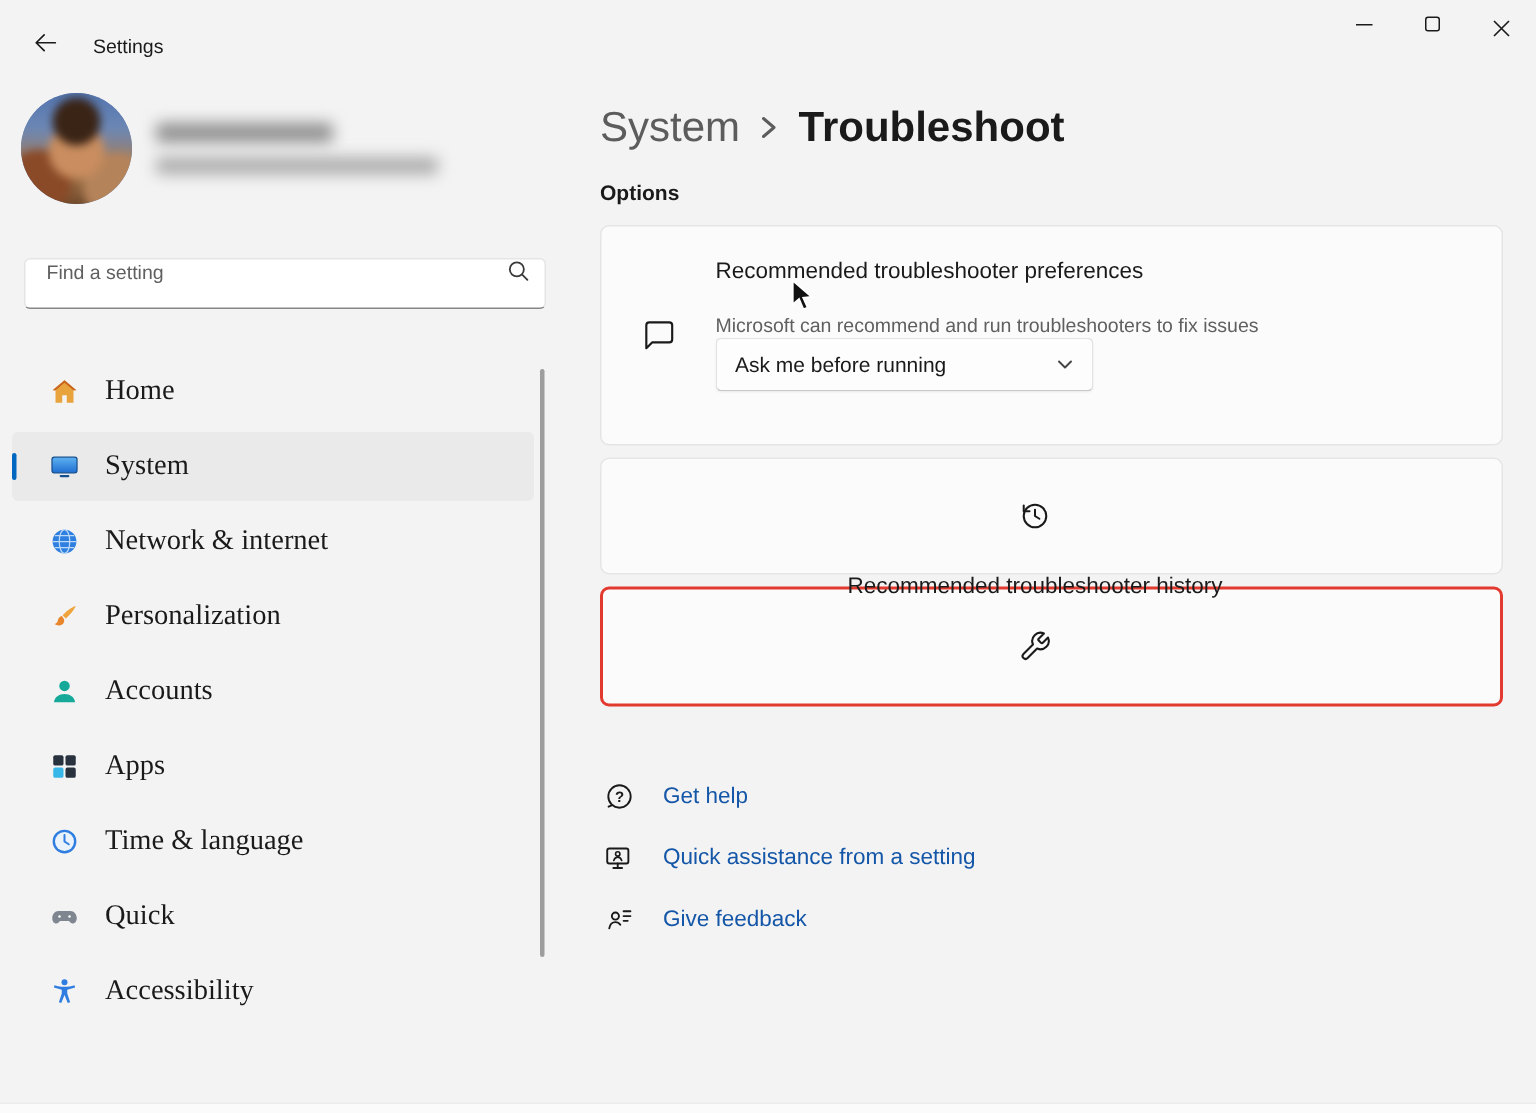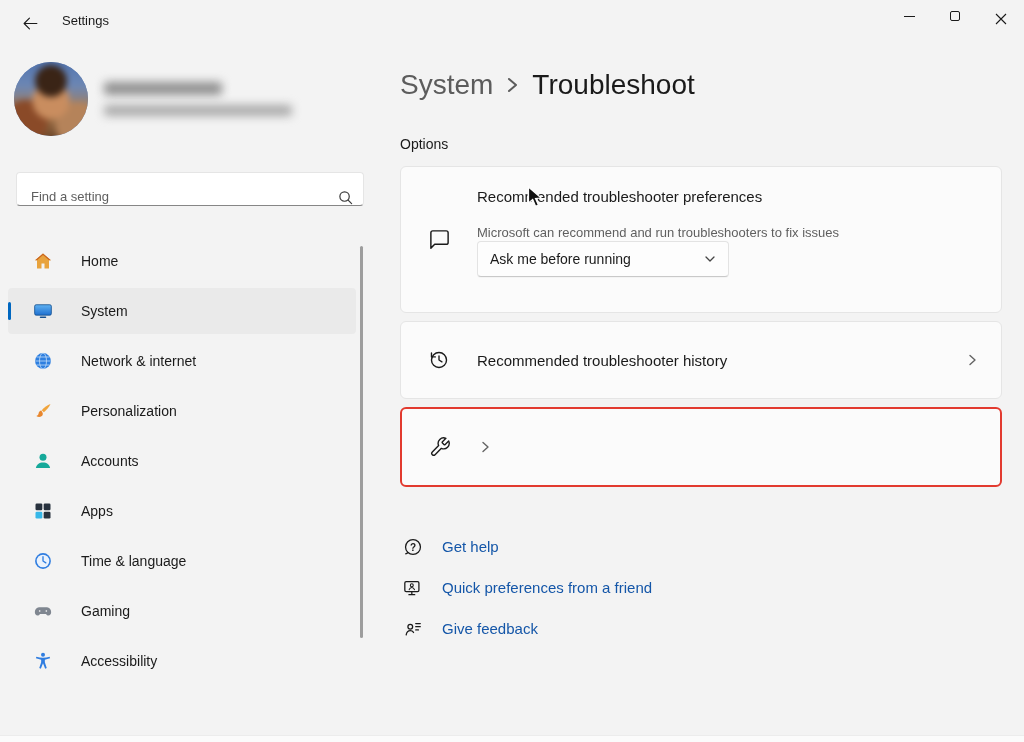--- a/index.html
+++ b/index.html
@@ -11,21 +11,21 @@
   }
   *{box-sizing:border-box;}
   html,body{margin:0;padding:0;}
   body{
     width:1024px;height:742px;position:relative;overflow:hidden;
     background:var(--background);
     font-family:"Liberation Sans", sans-serif;
     color:#1a1a1a;
   }
   
-  .titlebar{position:absolute;top:0;left:0;right:0;height:48px;display:flex;align-items:flex-start;}
+  .titlebar{position:absolute;top:0;left:0;right:0;height:48px;display:flex;align-items:center;}
   .back-btn{width:32px;height:30px;margin:8px 0 0 14px;display:flex;align-items:center;justify-content:center;border-radius:4px;cursor:default;}
   .tb-title{margin:13px 0 0 16px;font-size:13px;}
   .win-controls{position:absolute;top:0;right:0;display:flex;}
   .wc{width:46px;height:38px;display:flex;align-items:flex-start;justify-content:center;padding-top:11px;}
   .wc-min{display:block;width:11px;border-top:1px solid #1a1a1a;margin-top:5px;}
   .wc-max{display:block;width:10px;height:10px;border:1px solid #1a1a1a;border-radius:2px;}
   
   .sidebar{position:absolute;top:48px;left:0;width:380px;bottom:0;}
   .profile{position:absolute;top:14px;left:14px;display:flex;align-items:center;}
   .avatar{width:74px;height:74px;border-radius:50%;overflow:hidden;position:relative;background:#6c87b5;}
@@ -36,48 +36,48 @@
       radial-gradient(circle at 22% 75%, #8a4a28 0 22%, transparent 23%),
       radial-gradient(circle at 80% 78%, #b5835a 0 22%, transparent 23%),
       linear-gradient(180deg,#4a6fae 0%,#6c87b5 35%,#a97c50 65%,#5e3a20 100%);
   }
   .user-lines{margin-left:16px;}
   .blur-bar{filter:blur(5px);border-radius:3px;}
   .name-bar{width:118px;height:13px;background:#8f8f8f;margin-bottom:10px;}
   .email-bar{width:188px;height:11px;background:#a9a9a9;}
   .search-box{position:absolute;top:124px;left:16px;width:348px;height:34px;
     background:#ffffff;border:1px solid #e5e5e5;border-bottom-color:#868686;border-radius:4px;
-    display:flex;align-items:flex-end;padding:0 10px 0 12px;}
+    display:flex;align-items:flex-start;padding:0 10px 0 12px;}
   .search-box input{flex:1;border:none;outline:none;background:transparent;font-size:13px;
     font-family:"Liberation Sans", sans-serif;color:#1a1a1a;}
   .search-box input::placeholder{color:#5f5f5f;}
   .nav{position:absolute;top:190px;left:8px;width:348px;}
   .nav-item{height:46px;margin-bottom:4px;border-radius:4px;display:flex;align-items:center;
-    padding-left:24px;gap:27px;position:relative;font-size:14px;}
+    padding-left:24px;gap:16px;position:relative;font-size:19px;font-family:Liberation Serif, serif;}
   .nav-item.selected{background:#eaeaea;}
   .nav-item.selected::before{content:"";position:absolute;left:0;top:14px;width:3px;height:18px;
     background:var(--accent);border-radius:2px;}
   .nav-icon{width:22px;height:22px;display:flex;align-items:center;justify-content:center;flex:0 0 22px;}
   .sb-scroll{position:absolute;top:198px;left:360px;width:3px;height:392px;background:#9d9d9d;border-radius:2px;}
   
   .main{position:absolute;top:48px;left:400px;width:602px;}
   .breadcrumb{margin-top:16px;height:42px;display:flex;align-items:center;gap:13px;font-size:28px;}
   .bc-parent{color:#5c5c5c;}
-  .bc-current{font-weight:400;}
-  .section-label{margin-top:30px;font-size:14px;font-weight:400;height:18px;}
+  .bc-current{font-weight:700;}
+  .section-label{margin-top:14px;font-size:14px;font-weight:700;height:18px;}
   .card{background:var(--card);border:1px solid #e5e5e5;border-radius:6px;width:100%;display:flex;}
   .card-pref{margin-top:12px;min-height:147px;padding:20px 16px 20px 0;}
   .icon-col{width:76px;flex:0 0 76px;display:flex;align-items:center;justify-content:center;}
   .pref-body{flex:1;}
   .card-title{font-size:15px;line-height:20px;}
   .card-sub{font-size:13px;color:#5f5f5f;margin-top:17px;line-height:17px;}
   .dropdown{width:252px;height:36px;background:#fdfdfd;border:1px solid #e3e3e3;
     border-bottom-color:#c9c9c9;border-radius:4px;display:flex;align-items:center;
     justify-content:space-between;padding:0 12px 0 12px;font-size:14px;box-shadow:0 1px 1px rgba(0,0,0,.03);}
-  .card-row{margin-top:8px;height:78px;align-items:center;padding-right:22px;}
+  .card-row{margin-top:8px;height:78px;align-items:center;padding-right:22px;flex-direction:column;}
   .card-row .row-title{flex:1;font-size:15px;}
   .card-row.highlighted{border:2px solid var(--highlight-border);height:80px;}
   .links{margin-top:46px;padding-left:2px;}
   .link-row{display:flex;align-items:center;gap:18px;height:27px;margin-bottom:14px;}
   .link-icon{width:22px;height:22px;flex:0 0 22px;display:flex;align-items:center;justify-content:center;}
   .link-label{color:var(--link);font-size:15px;}
   
   .bottom-strip{position:absolute;left:0;right:0;bottom:0;height:7px;background:#fbfbfb;border-top:1px solid #ececec;}
   .cursor{position:absolute;left:527px;top:186px;pointer-events:none;}
 </style>
@@ -200,21 +200,21 @@
       <span class="nav-label">Time &amp; language</span>
     </div>
     <div class="nav-item">
       <span class="nav-icon">
           <svg width="20" height="20" viewBox="0 0 24 24">
             <path d="M7.2 7.5h9.6c2.9 0 5 2.6 5 5.8 0 2.4-1.4 4.2-3.2 4.2-1.2 0-2.1-.8-3-1.9H8.4c-.9 1.1-1.8 1.9-3 1.9-1.8 0-3.2-1.8-3.2-4.2 0-3.2 2.1-5.8 5-5.8z" fill="#7f8690"></path>
             <circle cx="8" cy="12" r="1" fill="#ffffff"></circle>
             <circle cx="16" cy="12" r="1" fill="#ffffff"></circle>
           </svg>
         </span>
-      <span class="nav-label">Gaming</span>
+      <span class="nav-label">Quick</span>
     </div>
     <div class="nav-item">
       <span class="nav-icon">
           <svg width="20" height="20" viewBox="0 0 24 24">
             <circle cx="12" cy="4.6" r="2.4" fill="#2f7de0"></circle>
             <path d="M12 8.2c2.6 0 5.4-.4 8-1.2l.5 1.8-6.3 1.8v3l2.3 6.9-1.9.7-2.6-6.4-2.6 6.4-1.9-.7 2.3-6.9v-3L3.5 8.8 4 7c2.6.8 5.4 1.2 8 1.2z" fill="#2f7de0"></path>
           </svg>
         </span>
       <span class="nav-label">Accessibility</span>
     </div>
@@ -289,21 +289,21 @@
     </div>
     <div class="link-row">
       <span class="link-icon">
         <svg width="20" height="20" viewBox="0 0 22 22">
             <rect x="2" y="4" width="15.5" height="11" rx="1.5" fill="none" stroke="#1a1a1a" stroke-width="1.4"></rect>
             <circle cx="9.7" cy="8" r="1.6" fill="none" stroke="#1a1a1a" stroke-width="1.2"></circle>
             <path d="M6.8 12.8c.5-1.6 1.6-2.4 2.9-2.4s2.4.8 2.9 2.4" fill="none" stroke="#1a1a1a" stroke-width="1.2" stroke-linecap="round"></path>
             <path d="M9.7 15v2.5M6.5 18.3h6.4" stroke="#1a1a1a" stroke-width="1.4" stroke-linecap="round"></path>
           </svg>
       </span>
-      <span class="link-label">Quick preferences from a friend</span>
+      <span class="link-label">Quick assistance from a setting</span>
     </div>
     <div class="link-row">
       <span class="link-icon">
         <svg width="20" height="20" viewBox="0 0 22 22">
             <circle cx="8" cy="8.5" r="2.6" fill="none" stroke="#1a1a1a" stroke-width="1.4"></circle>
             <path d="M3.5 17.5c.5-3 2.2-4.6 4.5-4.6 1.5 0 2.8.7 3.6 1.9" fill="none" stroke="#1a1a1a" stroke-width="1.4" stroke-linecap="round"></path>
             <path d="M14 5h5M14 8.5h5M14 12h3" stroke="#1a1a1a" stroke-width="1.4" stroke-linecap="round"></path>
           </svg>
       </span>
       <span class="link-label">Give feedback</span>

